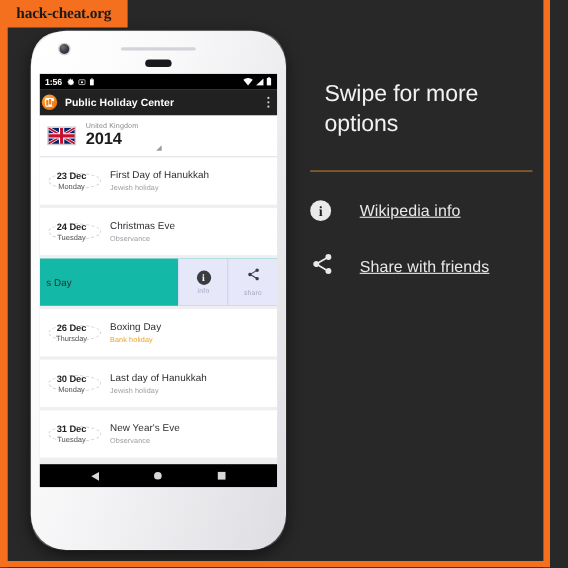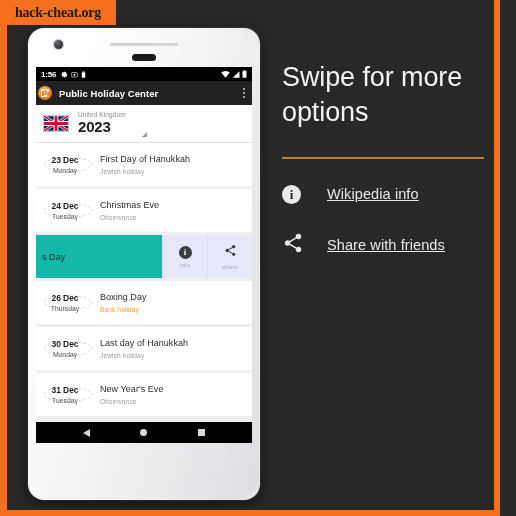--- a/index.html
+++ b/index.html
@@ -55,21 +55,21 @@
   }
 
   
   .phone {
     position: absolute;
     left: 28px;
     top: 28px;
     width: 232px;
     height: 472px;
     background: linear-gradient(100deg, #fdfdfd 0%, #f4f4f6 45%, #e4e4e8 100%);
-    border-radius: 16px;
+    border-radius: 32px;
     box-shadow: 0 4px 14px rgba(0,0,0,0.55), 0 0 0 1px rgba(255,255,255,0.10);
     z-index: 20;
   }
   .phone-inner-shine {
     position: absolute;
     inset: 1px;
     border-radius: 25px;
     background: linear-gradient(115deg, rgba(255,255,255,0.92) 0%, rgba(255,255,255,0.25) 38%, rgba(190,190,198,0.18) 100%);
     pointer-events: none;
   }
@@ -386,25 +386,25 @@
   
   .right-panel {
     position: absolute;
     left: 282px;
     top: 60px;
     width: 218px;
     z-index: 25;
   }
   .headline {
     color: #f2f2f2;
-    font-size: 27px;
+    font-size: 21px;
     line-height: 1.28;
     letter-spacing: -0.1px;
     font-weight: normal;
-    margin: 0;
+    margin: 13px;
   }
   .divider {
     margin-top: 28px;
     width: 202px;
     height: 1.5px;
     background: #c07b2c;
   }
   .feature-list {
     margin-top: 26px;
     display: flex;
@@ -522,21 +522,21 @@
       <div class="country-header">
         <svg class="flag" viewBox="0 0 60 36">
           <rect width="60" height="36" fill="#012169"></rect>
           <path d="M0 0L60 36M60 0L0 36" stroke="#fff" stroke-width="7"></path>
           <path d="M0 0L60 36M60 0L0 36" stroke="#C8102E" stroke-width="4"></path>
           <path d="M30 0v36M0 18h60" stroke="#fff" stroke-width="12"></path>
           <path d="M30 0v36M0 18h60" stroke="#C8102E" stroke-width="7"></path>
         </svg>
         <span class="country-meta">
           <span class="country-name">United Kingdom</span>
-          <span class="year-value">2023</span>
+          <span class="year-value">2014</span>
         </span>
         <span class="year-caret"></span>
       </div>
 
       <div class="holiday-list">
 
         <div class="holiday-row">
           <span class="date-chip">
             <span class="date-day">23 Dec</span>
             <span class="date-weekday">Monday</span>

